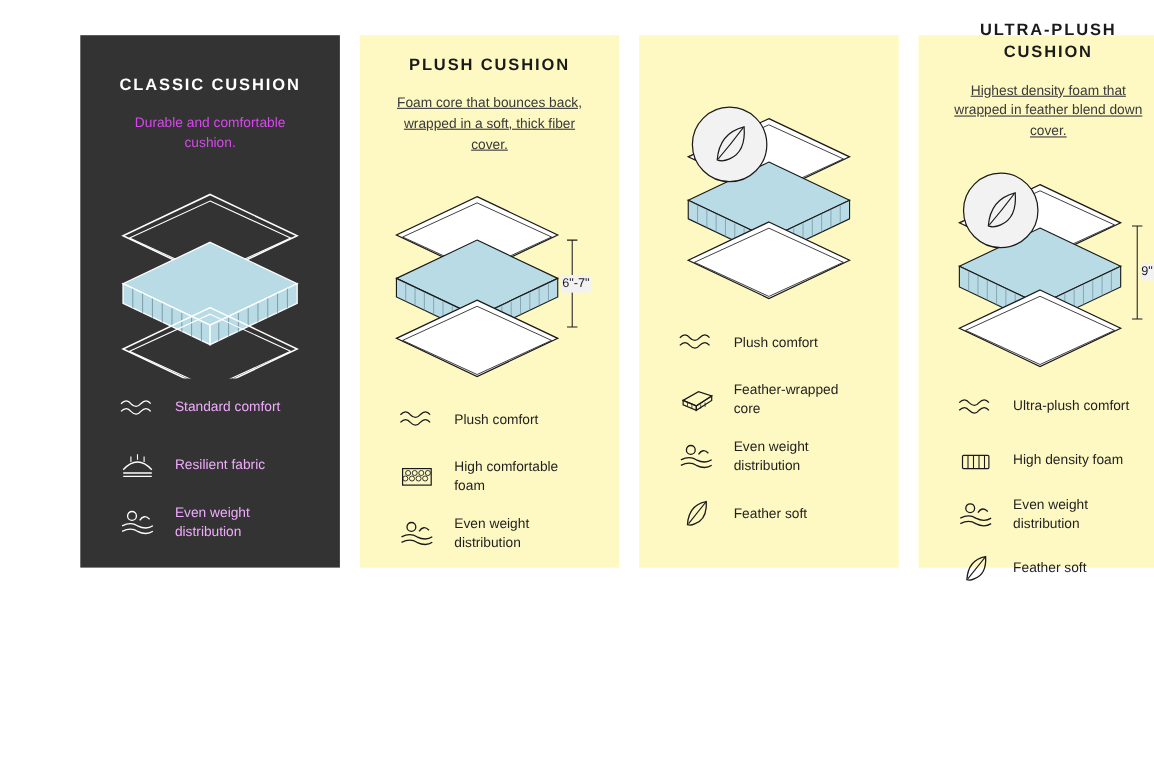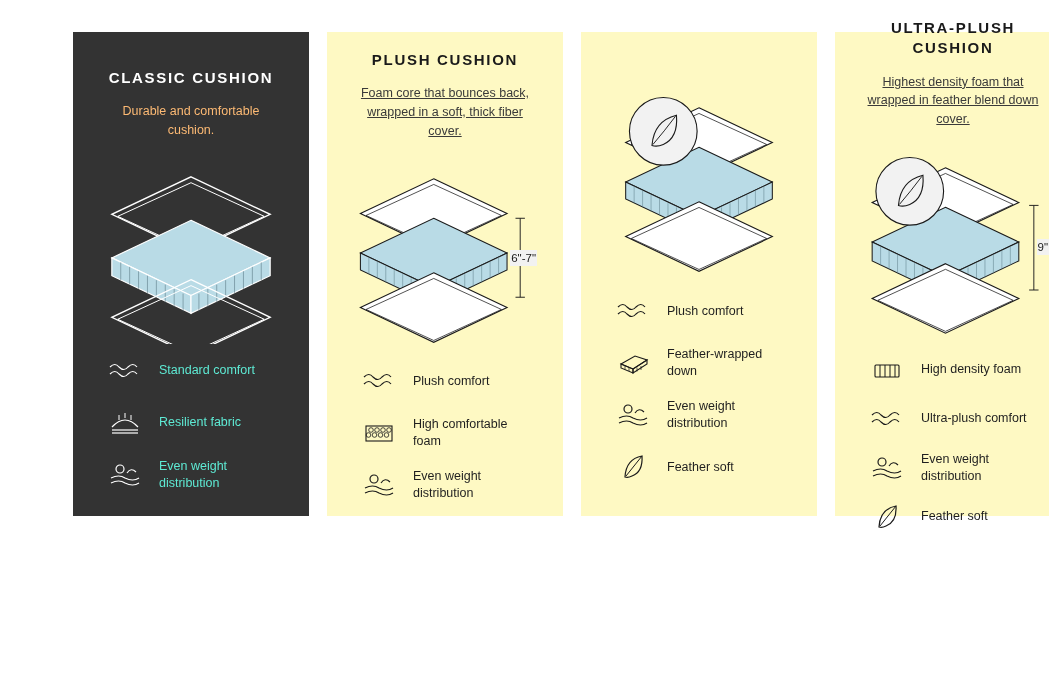--- a/index.html
+++ b/index.html
@@ -49,21 +49,21 @@
     line-height: 1.35;
     margin-bottom: 14px;
   }
   .card-desc {
     font-size: 12.5px;
     line-height: 1.5;
     text-align: center;
     max-width: 180px;
     margin: 0 auto;
   }
-  .card.dark .card-desc { color: #fdba74; }
+  .card.dark .card-desc { color: #d946ef; }
   .card.light .card-desc { color: #3a3a3a; text-decoration: underline; }
 
   .art {
     position: relative;
     width: 100%;
     height: 210px;
     margin-top: 14px;
     margin-bottom: 10px;
     display: flex;
     align-items: center;
@@ -91,21 +91,21 @@
     height: 34px;
     display: flex;
     align-items: center;
     justify-content: center;
   }
   .feature .flabel {
     font-size: 12.5px;
     line-height: 1.35;
     max-width: 120px;
   }
-  .card.dark .flabel { color: #5eead4; }
+  .card.dark .flabel { color: #f0abfc; }
   .card.light .flabel { color: #1f1f1f; }
 </style>
 </head>
 <body>
 
 <div class="board">
 
   <div class="card dark">
     <div class="card-title">CLASSIC CUSHION</div>
     <div class="card-desc">Durable and comfortable cushion.</div>
@@ -316,21 +316,21 @@
             <polygon points="6,14 18,19 18,23 6,18" fill="none" stroke="#1a1a1a" stroke-width="1.1"></polygon>
             <polygon points="32,10 18,19 18,23 32,14" fill="none" stroke="#1a1a1a" stroke-width="1.1"></polygon>
             <g stroke="#1a1a1a" stroke-width="0.7">
               <line x1="10" y1="15.5" x2="10" y2="19.5"></line>
                 <line x1="14" y1="17" x2="14" y2="21"></line>
               <line x1="22" y1="17.5" x2="22" y2="21.5"></line>
                 <line x1="26" y1="16" x2="26" y2="20"></line>
             </g>
           </svg>
         </span>
-        <span class="flabel">Feather-wrapped down</span>
+        <span class="flabel">Feather-wrapped core</span>
       </div>
       <div class="feature">
         <span class="ficon">
           <svg width="34" height="26" viewBox="0 0 34 26">
             <circle cx="12" cy="7" r="4" fill="none" stroke="#1a1a1a" stroke-width="1.2"></circle>
             <path d="M19 11 q4 -6 9 -1" fill="none" stroke="#1a1a1a" stroke-width="1.2"></path>
             <path d="M3 16 q8 -4 14 0 q8 4 14 0" fill="none" stroke="#1a1a1a" stroke-width="1.2"></path>
             <path d="M3 21 q8 -4 14 0 q8 4 14 0" fill="none" stroke="#1a1a1a" stroke-width="1.2"></path>
           </svg>
         </span>
@@ -385,43 +385,43 @@
         <line x1="186" y1="60" x2="186" y2="150" stroke="#1a1a1a" stroke-width="1"></line>
         <line x1="181" y1="60" x2="191" y2="60" stroke="#1a1a1a" stroke-width="1"></line>
         <line x1="181" y1="150" x2="191" y2="150" stroke="#1a1a1a" stroke-width="1"></line>
       </svg>
       <div style="position:absolute; right:-2px; top:96px; font-size:11.5px; color:#1a1a1a; background:#f2f2f2; padding:2px 1px;">9"</div>
     </div>
 
     <div class="features" style="gap:15px;">
       <div class="feature">
         <span class="ficon">
+          <svg width="34" height="22" viewBox="0 0 34 22">
+            <path d="M2 7 q5 -5 9 0 q5 5 9 0 q5 -5 9 0" fill="none" stroke="#1a1a1a" stroke-width="1.2"></path>
+            <path d="M2 14 q5 -5 9 0 q5 5 9 0 q5 -5 9 0" fill="none" stroke="#1a1a1a" stroke-width="1.2"></path>
+          </svg>
+        </span>
+        <span class="flabel">Ultra-plush comfort</span>
+      </div>
+      <div class="feature">
+        <span class="ficon">
           <svg width="34" height="24" viewBox="0 0 34 24">
             <rect x="5" y="7" width="24" height="12" rx="1" fill="none" stroke="#1a1a1a" stroke-width="1.1"></rect>
             <g stroke="#1a1a1a" stroke-width="1">
               <line x1="10" y1="7" x2="10" y2="19"></line>
                 <line x1="15" y1="7" x2="15" y2="19"></line>
               <line x1="20" y1="7" x2="20" y2="19"></line>
                 <line x1="25" y1="7" x2="25" y2="19"></line>
             </g>
           </svg>
         </span>
         <span class="flabel">High density foam</span>
       </div>
       <div class="feature">
         <span class="ficon">
-          <svg width="34" height="22" viewBox="0 0 34 22">
-            <path d="M2 7 q5 -5 9 0 q5 5 9 0 q5 -5 9 0" fill="none" stroke="#1a1a1a" stroke-width="1.2"></path>
-            <path d="M2 14 q5 -5 9 0 q5 5 9 0 q5 -5 9 0" fill="none" stroke="#1a1a1a" stroke-width="1.2"></path>
-          </svg>
-        </span>
-        <span class="flabel">Ultra-plush comfort</span>
-      </div>
-      <div class="feature">
-        <span class="ficon">
           <svg width="34" height="26" viewBox="0 0 34 26">
             <circle cx="12" cy="7" r="4" fill="none" stroke="#1a1a1a" stroke-width="1.2"></circle>
             <path d="M19 11 q4 -6 9 -1" fill="none" stroke="#1a1a1a" stroke-width="1.2"></path>
             <path d="M3 16 q8 -4 14 0 q8 4 14 0" fill="none" stroke="#1a1a1a" stroke-width="1.2"></path>
             <path d="M3 21 q8 -4 14 0 q8 4 14 0" fill="none" stroke="#1a1a1a" stroke-width="1.2"></path>
           </svg>
         </span>
         <span class="flabel">Even weight distribution</span>
       </div>
       <div class="feature">

